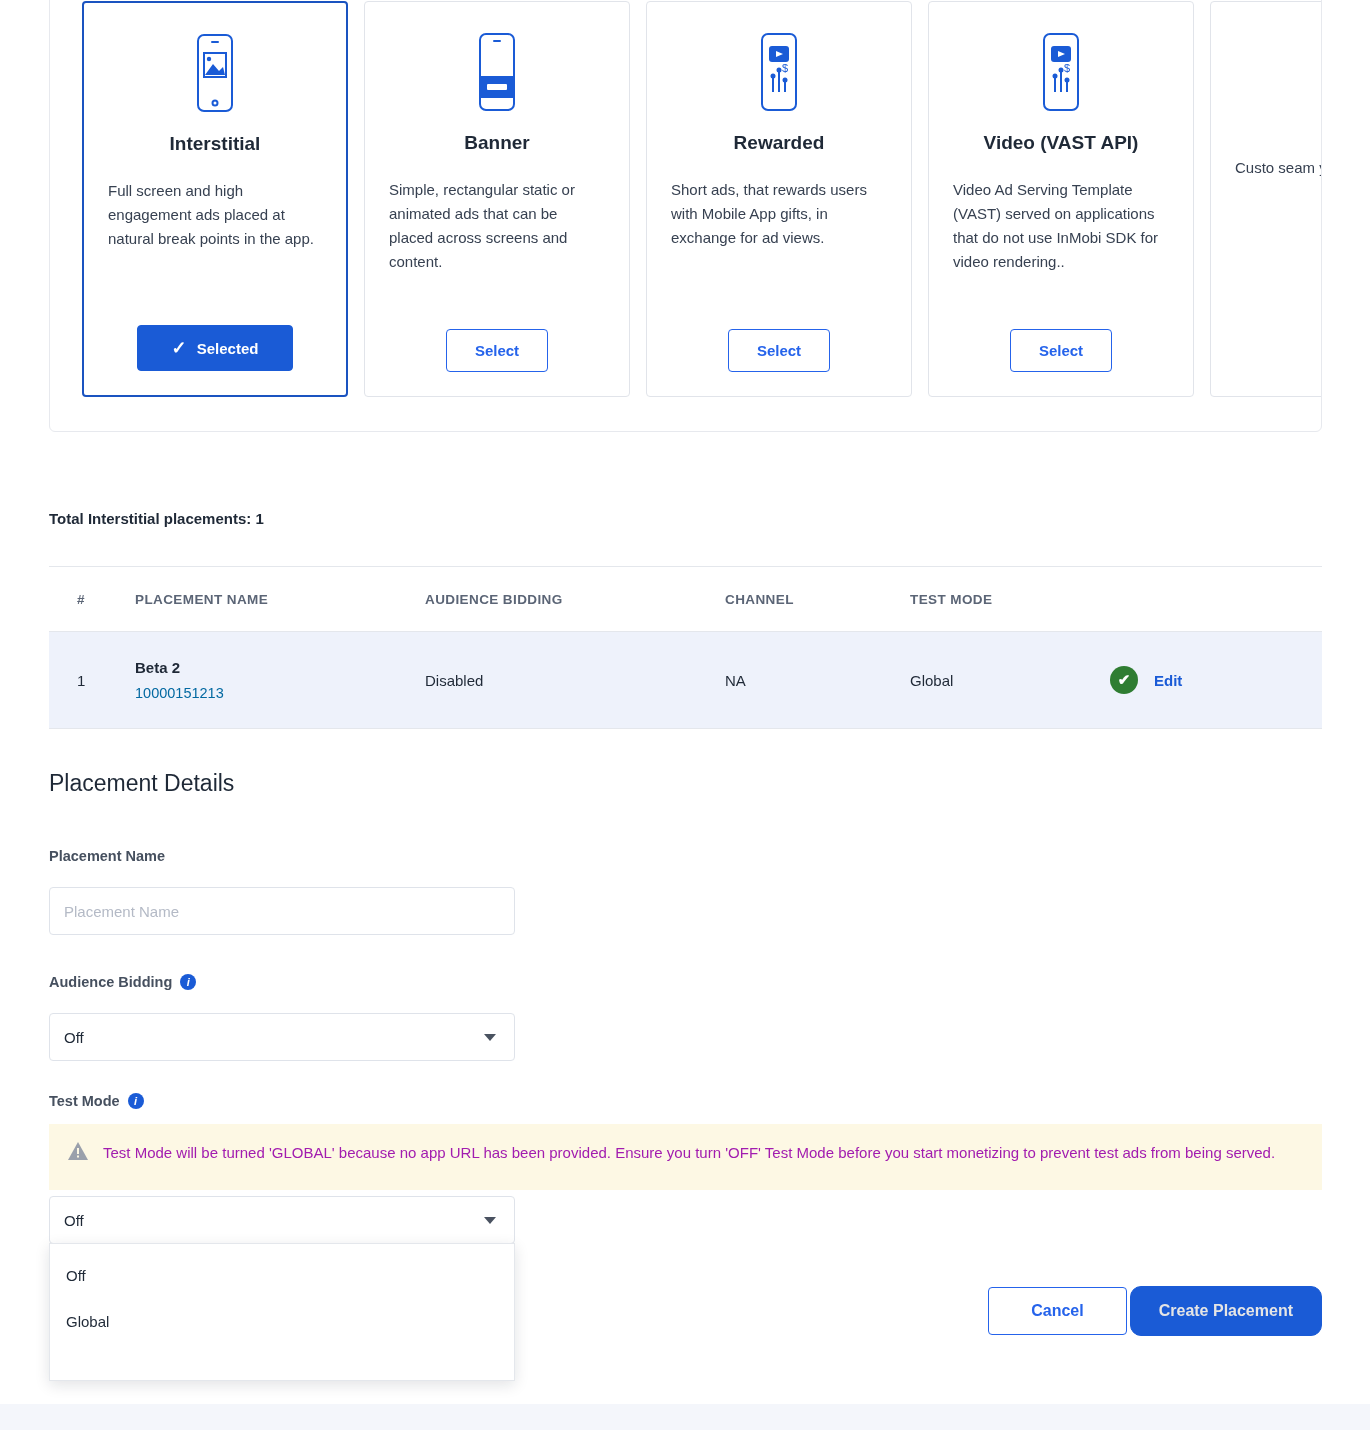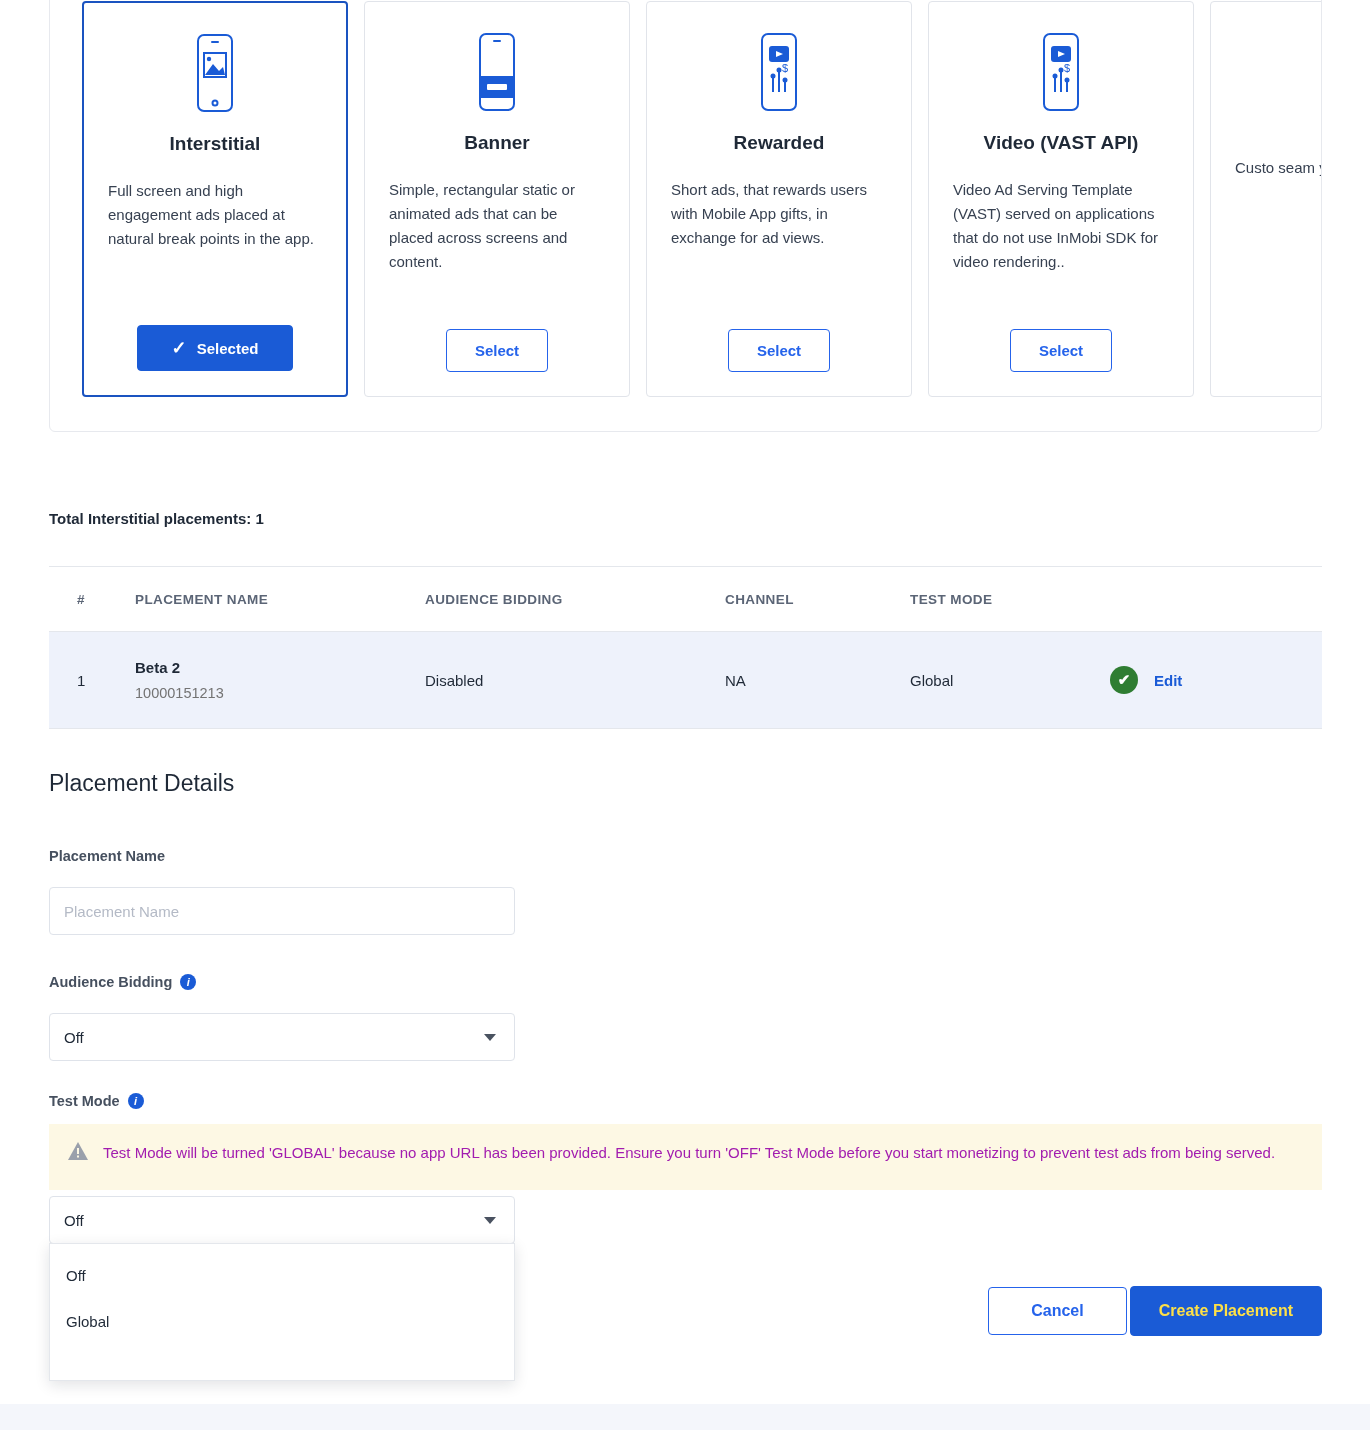--- a/index.html
+++ b/index.html
@@ -52,21 +52,21 @@
   }
   .fmt-btn-wrap { margin-top: auto; padding-top: 26px; }
   .btn {
     font-family: "Liberation Sans", sans-serif;
     font-size: 15px; font-weight: 700;
     border-radius: 4px; cursor: pointer;
     padding: 12px 28px;
     border: 1px solid #2563eb;
     background: #fff; color: #2563eb;
   }
-  .btn.primary { background: #1a5bd6; color: #fde047; border-color: #1a5bd6; }
+  .btn.primary { background: #1a5bd6; color: #e5e5e5; border-color: #1a5bd6; border-radius: 11px; }
   .btn.selected-btn {
     background: #1a5bd6; color: #fff; border-color: #1a5bd6;
     display: inline-flex; align-items: center; gap: 10px;
     padding: 13px 34px;
   }
   .check-glyph { font-size: 18px; line-height: 1; }
 
   
   .total-line {
     position: absolute; left: 49px; top: 510px;
@@ -90,21 +90,21 @@
     border-bottom: 1px solid #e4e7ec;
     font-size: 15px;
   }
   .c-idx { width: 86px; padding-left: 28px; }
   .c-name { width: 290px; }
   .c-bid { width: 300px; }
   .c-chan { width: 185px; }
   .c-test { width: 200px; }
   .c-act { flex: 1; display: flex; align-items: center; gap: 16px; }
   .pl-name { font-weight: 700; color: #1f2937; font-size: 15px; }
-  .pl-id { color: #737373; font-size: 14.5px; margin-top: 9px; }
+  .pl-id { color: #0369a1; font-size: 14.5px; margin-top: 9px; }
   .status-dot {
     width: 28px; height: 28px; border-radius: 50%;
     background: #2f7d32; color: #fff;
     display: flex; align-items: center; justify-content: center;
     font-size: 15px; font-weight: 700;
   }
   .edit-link { color: #1a5bd6; font-weight: 700; font-size: 15px; cursor: pointer; }
 
   
   .details-title {

